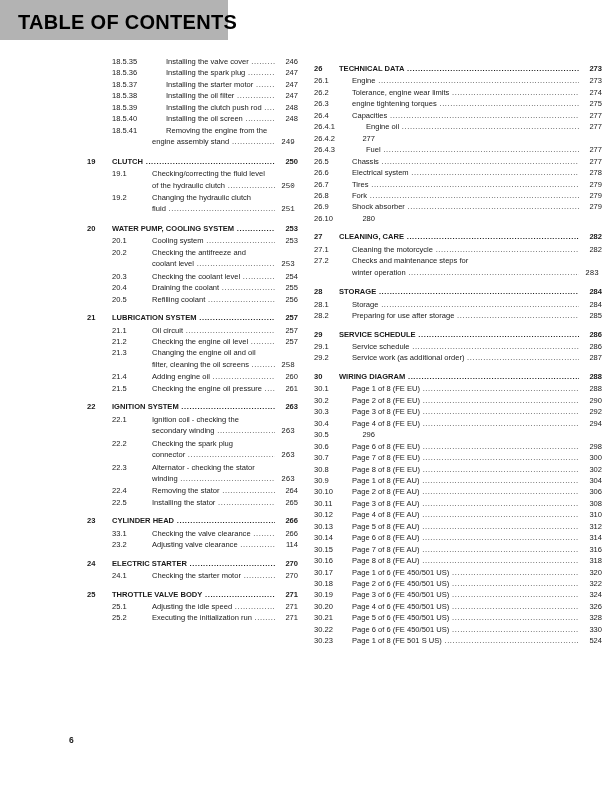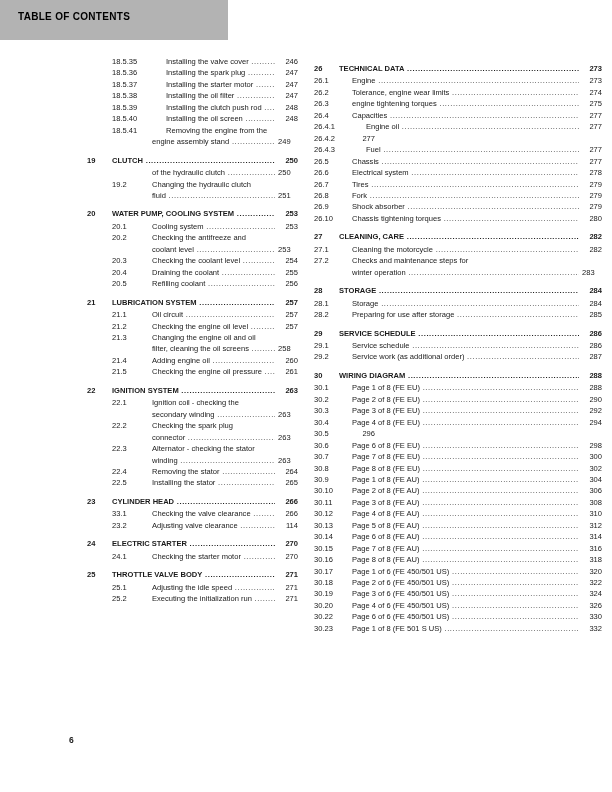--- a/index.html
+++ b/index.html
@@ -22,21 +22,21 @@
     left: 0;
     top: 0;
     width: 228px;
     height: 40px;
     background: #b3b3b3;
   }
   .header-title {
     position: absolute;
     left: 18px;
     top: 11px;
-    font-size: 10px;
+    font-size: 20px;
     font-weight: bold;
     letter-spacing: 0.3px;
     color: #000000;
     white-space: nowrap;
   }
 
   
   .columns {
     position: absolute;
     left: 0;
@@ -101,21 +101,21 @@
   
   .cont {
     display: flex;
     align-items: baseline;
     font-size: 7.55px;
     line-height: 11.45px;
     white-space: nowrap;
   }
   .cont .num { flex: 0 0 auto; width: 38px; }
   .cont .txt { flex: 1 1 auto; min-width: 0; overflow: hidden; }
-  .cont .pg  { flex: 0 0 auto; text-align: left; padding-left: 3px; }
+  .cont .pg  { flex: 0 0 auto; text-align: center; padding-left: 3px; font-family: Liberation Mono, monospace; }
 
   .col-right .entry .num { }
 
   
   .col-left .lvl2 .num,
   .col-left .lvl3 .num,
   .col-left .cont .num { width: 40px; }
 
   .col-right .lvl2 .num,
   .col-right .lvl3 .num,
@@ -180,20 +180,25 @@
       <div class="cont">
         <span class="num"></span>
         <span class="txt leader">engine assembly stand</span>
         <span class="pg pgw">249</span>
       </div>
       <div class="entry lvl1">
         <span class="num">19</span>
         <span class="txt leader">CLUTCH</span>
         <span class="pg pgw">250</span>
       </div>
+      <div class="entry lvl2">
+        <span class="num">19.1</span>
+        <span class="txt">Checking/correcting the fluid level</span>
+        <span class="pg pgw"></span>
+      </div>
       <div class="cont">
         <span class="num"></span>
         <span class="txt leader">of the hydraulic clutch</span>
         <span class="pg pgw">250</span>
       </div>
       <div class="entry lvl2">
         <span class="num">19.2</span>
         <span class="txt">Changing the hydraulic clutch</span>
         <span class="pg pgw"></span>
       </div>
@@ -418,21 +423,20 @@
         <span class="txt leader">Fork</span>
         <span class="pg pgw">279</span>
       </div>
       <div class="entry lvl2">
         <span class="num">26.9</span>
         <span class="txt leader">Shock absorber</span>
         <span class="pg pgw">279</span>
       </div>
       <div class="entry lvl2">
         <span class="num">26.10</span>
-        <span class="txt leader">Chassis tightening torques</span>
         <span class="pg pgw">280</span>
       </div>
       <div class="entry lvl1">
         <span class="num">27</span>
         <span class="txt leader">CLEANING, CARE</span>
         <span class="pg pgw">282</span>
       </div>
       <div class="entry lvl2">
         <span class="num">27.1</span>
         <span class="txt leader">Cleaning the motorcycle</span>
@@ -576,25 +580,30 @@
         <span class="num">30.19</span>
         <span class="txt leader">Page 3 of 6 (FE 450/501 US)</span>
         <span class="pg pgw">324</span>
       </div>
       <div class="entry lvl2">
         <span class="num">30.20</span>
         <span class="txt leader">Page 4 of 6 (FE 450/501 US)</span>
         <span class="pg pgw">326</span>
       </div>
       <div class="entry lvl2">
+        <span class="num">30.21</span>
+        <span class="txt leader">Page 5 of 6 (FE 450/501 US)</span>
+        <span class="pg pgw">328</span>
+      </div>
+      <div class="entry lvl2">
         <span class="num">30.22</span>
         <span class="txt leader">Page 6 of 6 (FE 450/501 US)</span>
         <span class="pg pgw">330</span>
       </div>
       <div class="entry lvl2">
         <span class="num">30.23</span>
         <span class="txt leader">Page 1 of 8 (FE 501 S US)</span>
-        <span class="pg pgw">332</span>
+        <span class="pg pgw">524</span>
       </div>
     </div>
 </div>
 
 <div class="footer-pageno">6</div>
 
 </body></html>

